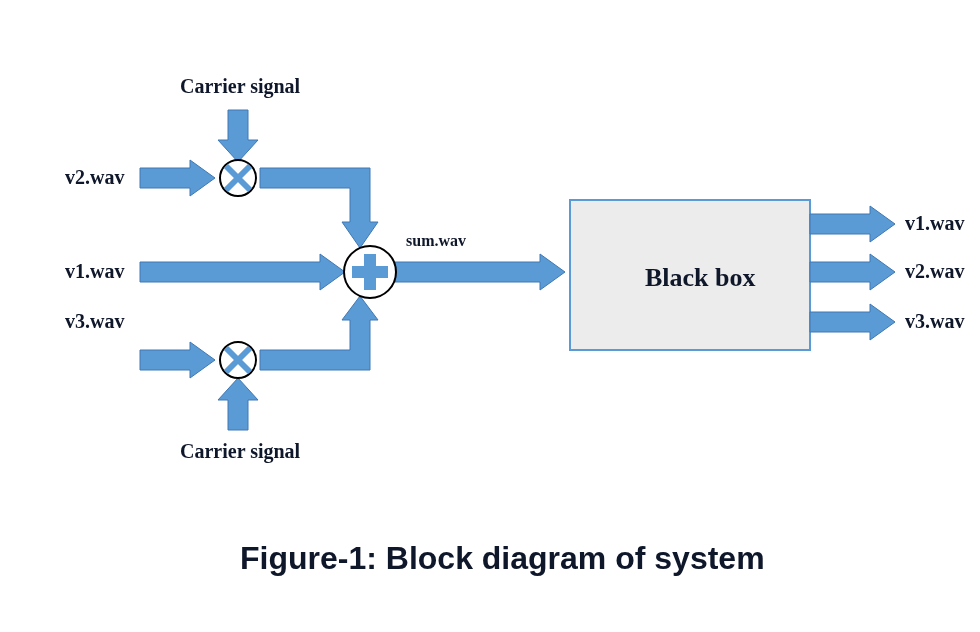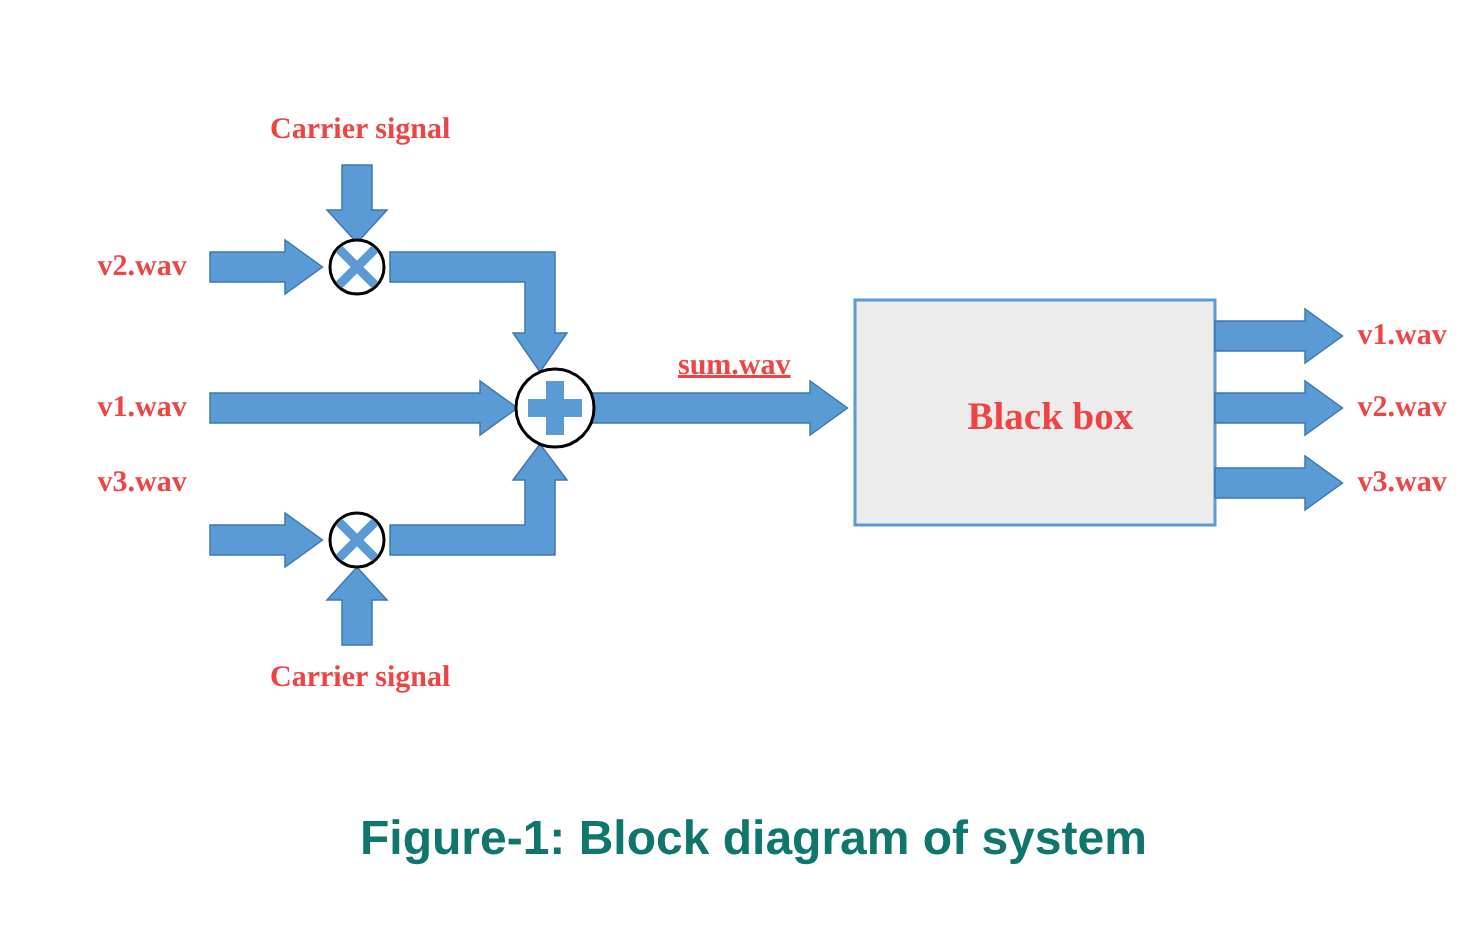--- a/index.html
+++ b/index.html
@@ -11,28 +11,28 @@
     font-family: "Times New Roman", Times, serif;
   }
   .canvas {
     position: relative;
     width: 980px;
     height: 632px;
   }
   .label {
     position: absolute;
     font-weight: bold;
-    color: #ef4444;
+    color: #0f172a;
     white-space: nowrap;
   }
   .caption {
     position: absolute;
     font-family: Arial, Helvetica, sans-serif;
     font-weight: 800;
-    color: #0f766e;
+    color: #0f172a;
     white-space: nowrap;
   }
   svg { position: absolute; top: 0; left: 0; }
 </style>
 </head>
 <body>
 
 <div class="canvas">
 
 <svg width="980" height="632" viewBox="0 0 980 632">
@@ -104,21 +104,21 @@
 <div class="label" style="left:180px; top:75px; font-size:20px;">Carrier signal</div>
 
 <div class="label" style="left:65px; top:166px; font-size:20px;">v2.wav</div>
 
 <div class="label" style="left:65px; top:260px; font-size:20px;">v1.wav</div>
 
 <div class="label" style="left:65px; top:310px; font-size:20px;">v3.wav</div>
 
 <div class="label" style="left:180px; top:440px; font-size:20px;">Carrier signal</div>
 
-<div class="label" style="left:452px; top:232px; font-size:20px;text-decoration:underline;">sum.wav</div>
+<div class="label" style="left:406px; top:232px; font-size:16px;">sum.wav</div>
 
 <div class="label" style="left:645px; top:263px; font-size:26px;">Black box</div>
 
 <div class="label" style="left:905px; top:212px; font-size:20px;">v1.wav</div>
 
 <div class="label" style="left:905px; top:260px; font-size:20px;">v2.wav</div>
 
 <div class="label" style="left:905px; top:310px; font-size:20px;">v3.wav</div>
 
 <div class="caption" style="left:240px; top:540px; font-size:32px;">Figure-1: Block diagram of system</div>

